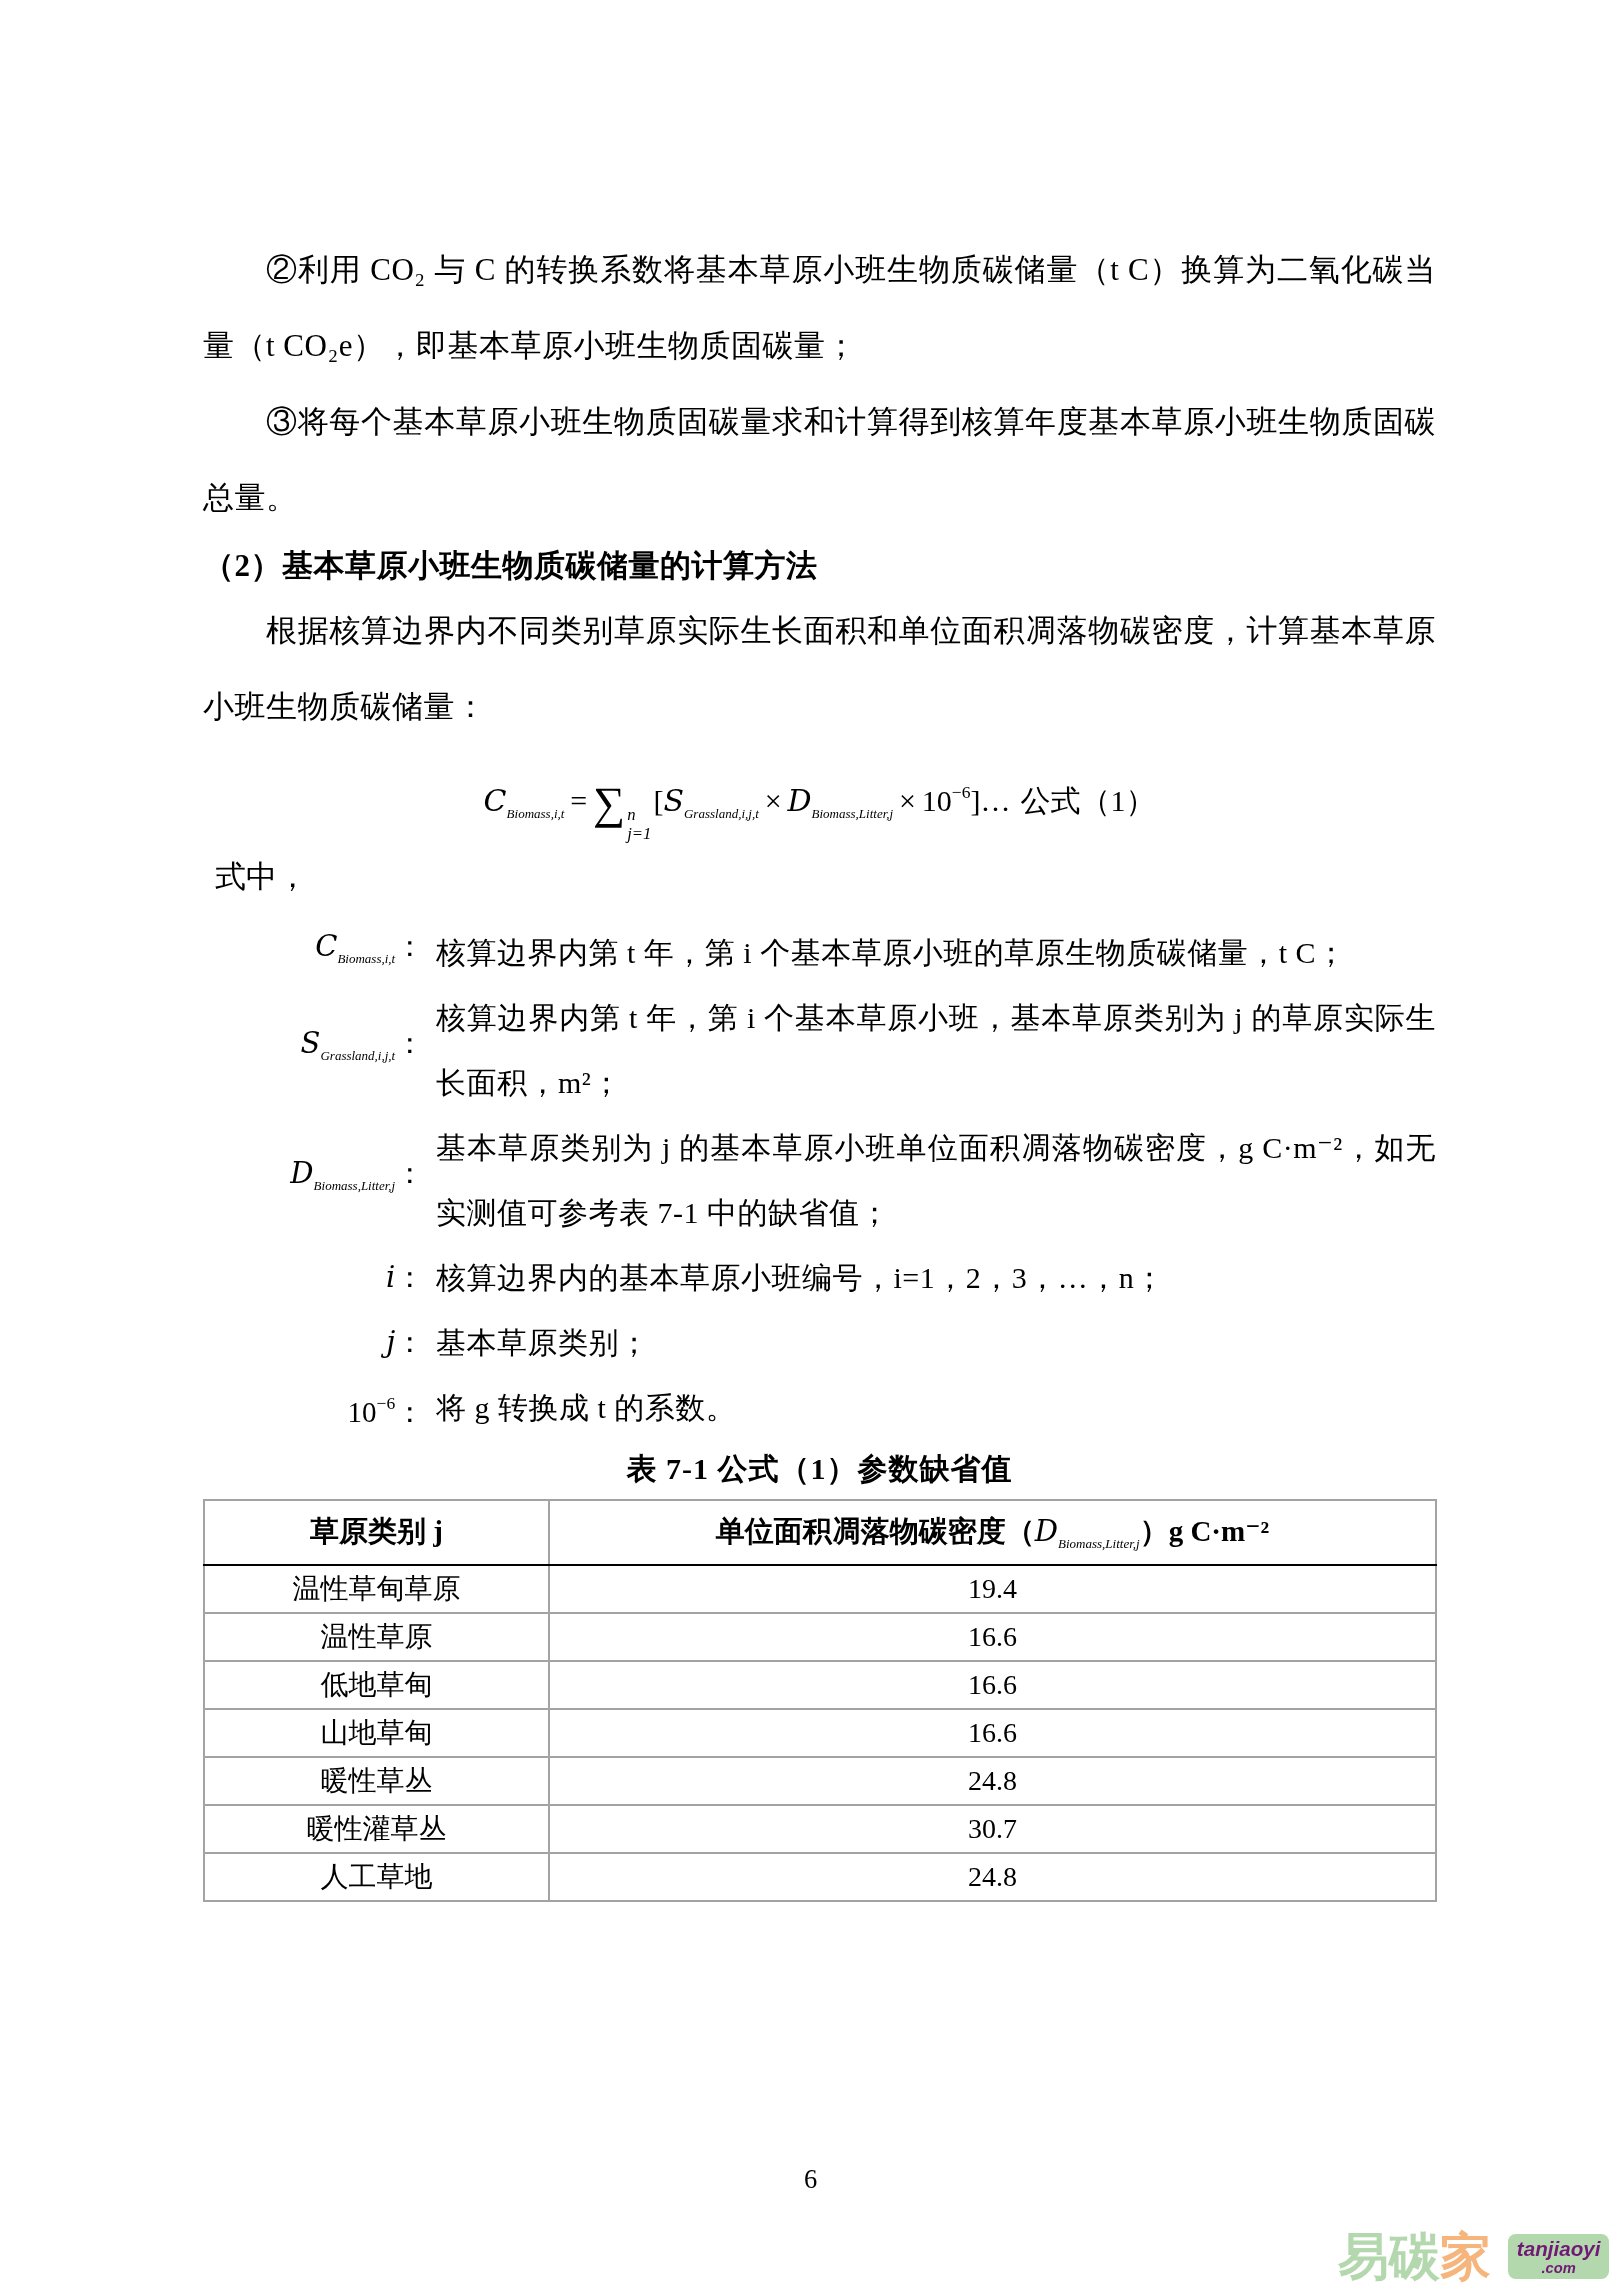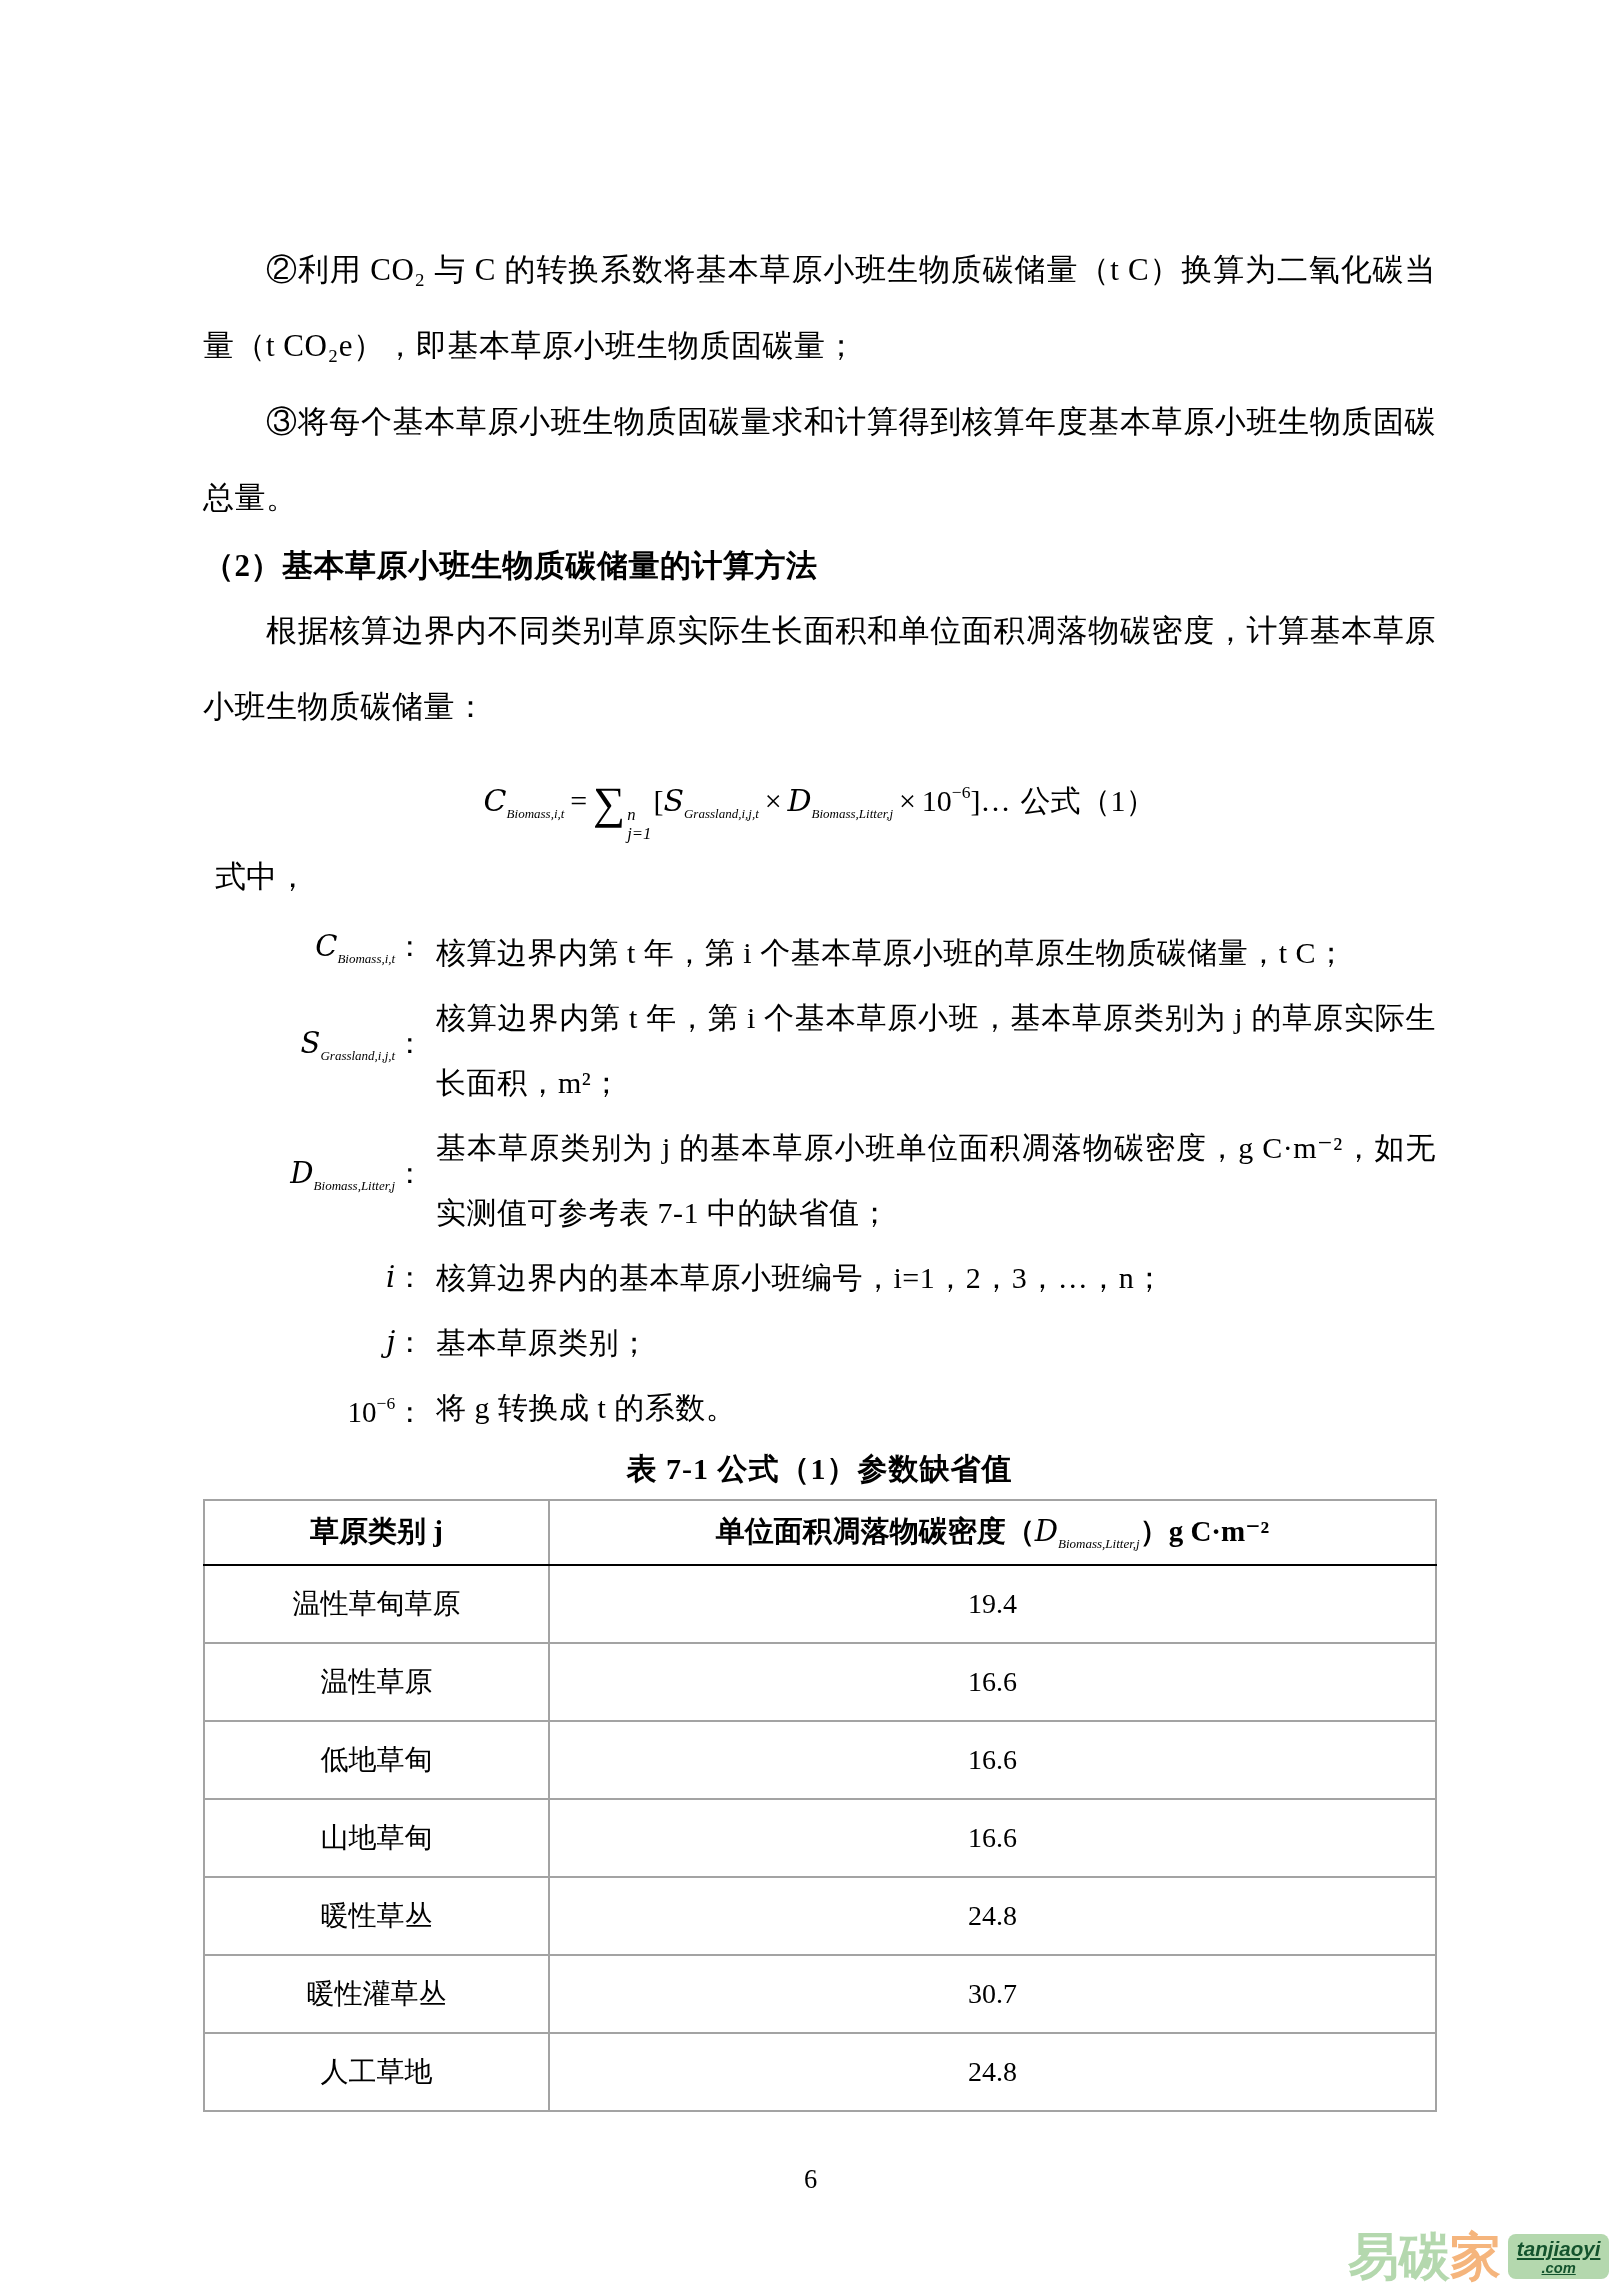--- a/index.html
+++ b/index.html
@@ -109,21 +109,21 @@
     text-align: center;
     vertical-align: middle;
     padding: 0;
   }
   table.params th {
     height: 65px;
     font-size: 29px;
     font-weight: bold;
     border-bottom: 2.9px solid #000;
   }
-  table.params td { height: 78px; font-size: 28px; font-weight: normal; }
+  table.params td { height: 48px; font-size: 28px; font-weight: normal; }
   .hsub { font-weight: normal; }
   
   .page-number {
     position: absolute;
     left: 0; right: 0;
     bottom: 98px;
     text-align: center;
     font-size: 26.5px;
   }
   .watermark {
@@ -132,29 +132,28 @@
     bottom: 7.8px;
     display: flex;
     align-items: center;
     font-family: "Liberation Sans", "DejaVu Sans", sans-serif;
     user-select: none;
   }
   .wm-char { font-size: 51px; font-weight: bold; line-height: 57px; }
   .wm-green { color: #b4d8ae; }
   .wm-orange { color: #f5b57d; }
   .wm-badge {
-    margin-left: 7px;
+    margin-left: 17px;
     background: #b4d8ae;
     border-radius: 7.8px;
     padding: 4.9px 8.8px 3.9px 8.8px;
-    color: #14532d;
+    color: #701a75;
     font-weight: bold;
     font-style: italic;
     line-height: 1;
-    text-decoration: underline;
   }
   .wm-badge-line1 { display: block; font-size: 20.6px; }
   .wm-badge-line2 { display: block; font-size: 14.7px; text-align: center; margin-top: 1px; }
 </style>
 </head>
 <body>
 
 <div class="page">
   <div class="content">
 

